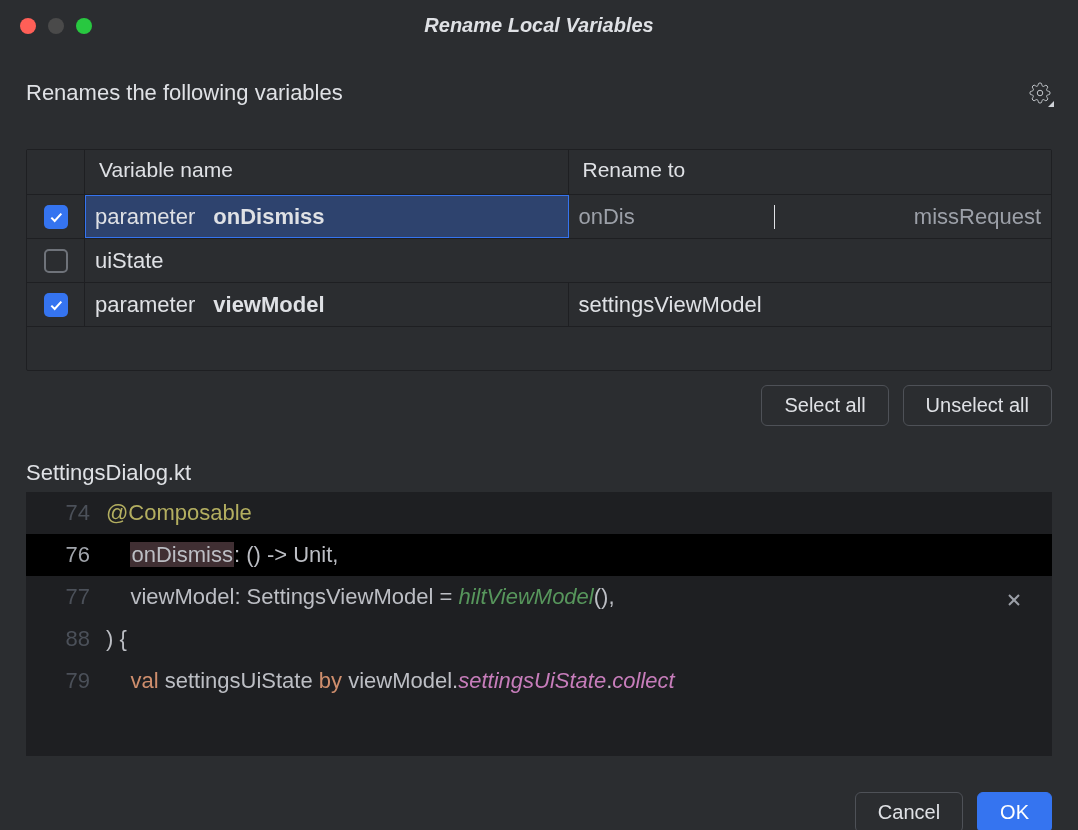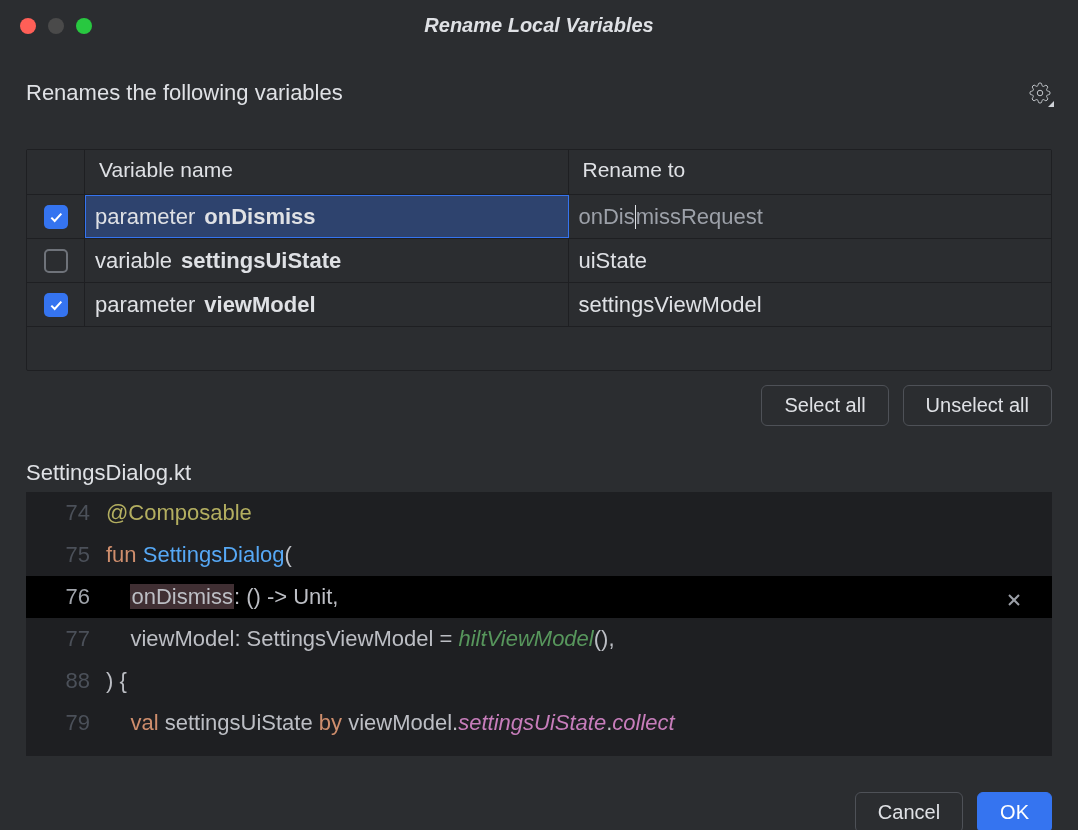--- a/index.html
+++ b/index.html
@@ -102,39 +102,40 @@
   }
   .checkbox.checked { background: #3574f0; }
   .checkbox.unchecked { border: 2px solid #6f737a; background: transparent; }
   .checkbox svg { stroke: #fff; fill: none; stroke-width: 3; }
   .td-name {
     flex: 1;
     border-right: 1px solid #1e1f22;
     padding: 6px 10px;
     font-size: 22px;
     display: flex; align-items: center;
-    gap: 9px;
+    gap: 18px;
   }
   .td-name .kind { color: #dfe1e5; font-weight: 400; }
   .td-name .identifier { color: #dfe1e5; font-weight: 700; }
   .td-rename {
     flex: 1;
     padding: 6px 10px;
     font-size: 22px;
     display: flex; align-items: center;
     color: #dfe1e5;
   }
   .trow.selected .td-name {
     background: #2e436e;
     outline: 1px solid #3574f0;
     outline-offset: -1px;
   }
   .trow.selected .td-rename {
     color: #9ca0a8;
     position: relative;
+    justify-content: space-between;
   }
   .caret {
     display: inline-block;
     width: 1px; height: 24px;
     background: #dfe1e5;
     vertical-align: middle;
   }
   .tbody-spacer {
     height: 44px;
     border-top: 1px solid #1e1f22;
@@ -271,24 +272,20 @@
           <span>onDis</span>
             <span class="caret"></span>
             <span>missRequest</span>
         </div>
       </div>
 
       <div class="trow">
         <div class="td-check">
           <div class="checkbox unchecked"></div>
         </div>
-        <div class="td-name">
-          <span class="kind">variable</span>
-          <span class="identifier">settingsUiState</span>
-        </div>
         <div class="td-rename">
           <span>uiState</span>
         </div>
       </div>
 
       <div class="trow">
         <div class="td-check">
           <div class="checkbox checked">
             <svg width="16" height="16" viewBox="0 0 24 24">
                 <polyline points="5 13 10 18 20 7"></polyline>
@@ -312,24 +309,20 @@
     <button class="btn">Unselect all</button>
   </div>
 
   <div class="filename">SettingsDialog.kt</div>
 
   <div class="editor">
     <div class="editor-line">
       <div class="gutter">74</div>
       <div class="code"><span class="c-ann">@Composable</span></div>
     </div>
-    <div class="editor-line">
-      <div class="gutter">75</div>
-      <div class="code"><span class="c-kw">fun</span> <span class="c-fn">SettingsDialog</span><span>(</span></div>
-    </div>
     <div class="editor-line focus">
       <div class="gutter">76</div>
       <div class="code">    <span class="c-mark">onDismiss</span><span>: () -&gt; Unit,</span></div>
     </div>
     <div class="editor-line">
       <div class="gutter">77</div>
       <div class="code"><span>    viewModel: SettingsViewModel = </span><span class="c-call">hiltViewModel</span><span>(),</span></div>
     </div>
     <div class="editor-line">
       <div class="gutter">88</div>

